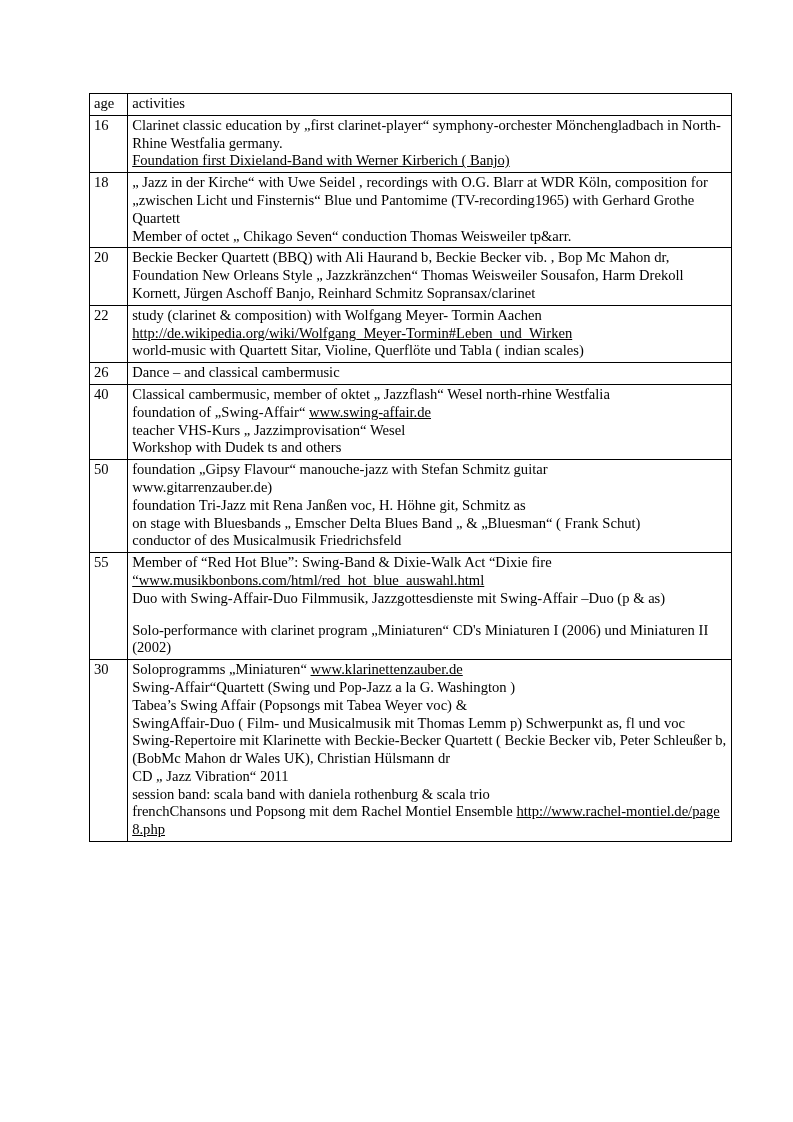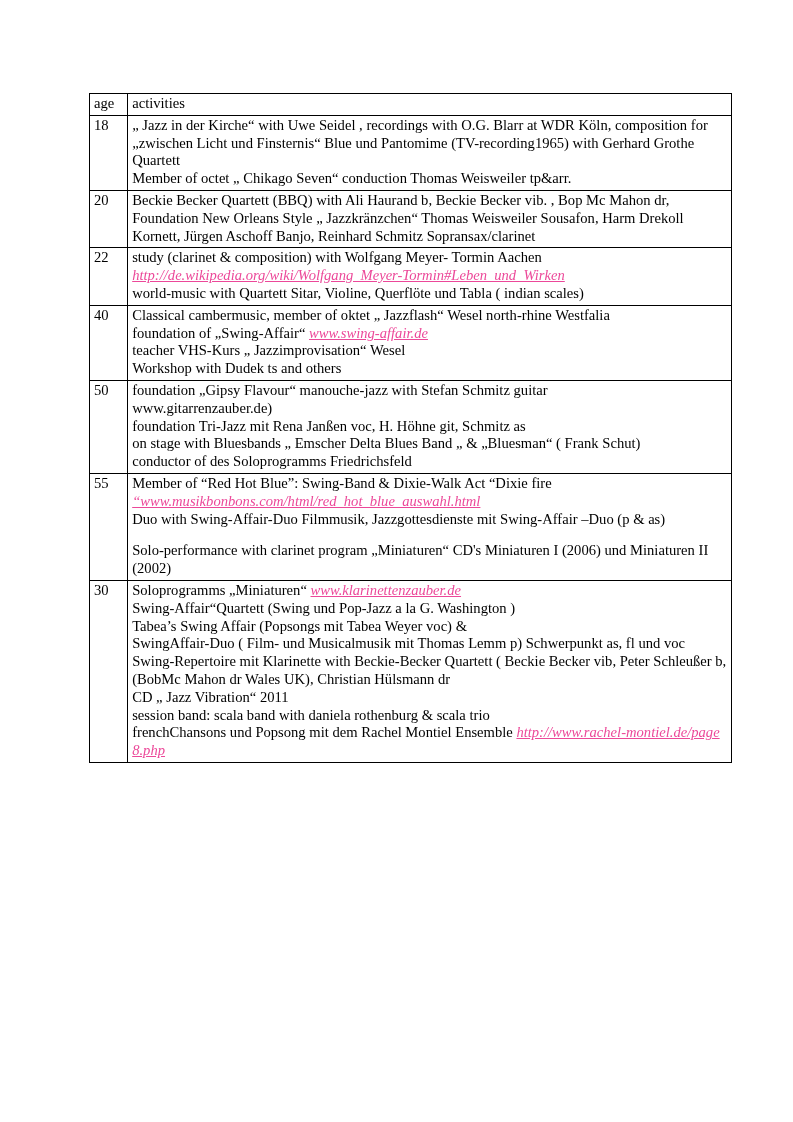--- a/index.html
+++ b/index.html
@@ -44,24 +44,23 @@
     width: 601px;
   }
   .cell-age {
     text-align: left;
     white-space: nowrap;
   }
   .line {
     display: block;
   }
   a.lnk {
-    color: #ec4899;
+    color: #000000;
     text-decoration: underline;
     word-break: break-all;
-    font-style: italic;
   }
   .u {
     text-decoration: underline;
   }
   .spacer {
     display: block;
     height: 14px;
   }
 </style>
 </head>
@@ -72,20 +71,27 @@
     <colgroup>
       <col class="col-age">
       <col class="col-act">
     </colgroup>
     <tbody>
       <tr>
         <td class="cell-age">age</td>
         <td>activities</td>
       </tr>
       <tr>
+        <td class="cell-age">16</td>
+        <td>
+          <span class="line">Clarinet classic education by „first clarinet-player“ symphony-orchester Mönchengladbach in North-Rhine Westfalia germany.</span>
+          <span class="line u">Foundation first Dixieland-Band with Werner Kirberich ( Banjo)</span>
+        </td>
+      </tr>
+      <tr>
         <td class="cell-age">18</td>
         <td>
           <span class="line">„ Jazz in der Kirche“ with Uwe Seidel , recordings with O.G. Blarr at WDR Köln, composition for „zwischen Licht und Finsternis“ Blue und Pantomime (TV-recording1965) with Gerhard Grothe Quartett</span>
           <span class="line">Member of octet „ Chikago Seven“  conduction Thomas Weisweiler tp&amp;arr.</span>
         </td>
       </tr>
       <tr>
         <td class="cell-age">20</td>
         <td>
           <span class="line">Beckie Becker Quartett (BBQ) with Ali Haurand b, Beckie Becker vib. , Bop Mc Mahon dr, Foundation New Orleans Style „ Jazzkränzchen“ Thomas Weisweiler Sousafon, Harm Drekoll Kornett, Jürgen Aschoff Banjo,  Reinhard Schmitz Sopransax/clarinet</span>
@@ -93,36 +99,42 @@
       </tr>
       <tr>
         <td class="cell-age">22</td>
         <td>
           <span class="line">study (clarinet &amp; composition) with Wolfgang Meyer- Tormin  Aachen</span>
           <span class="line"><a class="lnk" href="#">http://de.wikipedia.org/wiki/Wolfgang_Meyer-Tormin#Leben_und_Wirken</a></span>
           <span class="line">world-music with Quartett Sitar, Violine, Querflöte und Tabla ( indian scales)</span>
         </td>
       </tr>
       <tr>
+        <td class="cell-age">26</td>
+        <td>
+          <span class="line">Dance – and classical cambermusic</span>
+        </td>
+      </tr>
+      <tr>
         <td class="cell-age">40</td>
         <td>
           <span class="line">Classical cambermusic, member of oktet „ Jazzflash“ Wesel north-rhine Westfalia</span>
           <span class="line"><span>foundation of „Swing-Affair“ </span><a class="lnk" href="#">www.swing-affair.de</a></span>
           <span class="line">teacher VHS-Kurs „  Jazzimprovisation“  Wesel</span>
           <span class="line">Workshop with Dudek ts and others</span>
         </td>
       </tr>
       <tr>
         <td class="cell-age">50</td>
         <td>
           <span class="line">foundation „Gipsy Flavour“  manouche-jazz with Stefan Schmitz guitar</span>
           <span class="line">www.gitarrenzauber.de)</span>
           <span class="line">foundation Tri-Jazz mit Rena Janßen voc, H. Höhne git, Schmitz as</span>
           <span class="line">on stage with Bluesbands „ Emscher Delta Blues Band „ &amp; „Bluesman“ ( Frank Schut)</span>
-          <span class="line">conductor of des Soloprogramms Friedrichsfeld</span>
+          <span class="line">conductor of des Musicalmusik Friedrichsfeld</span>
         </td>
       </tr>
       <tr>
         <td class="cell-age">55</td>
         <td>
           <span class="line">Member of “Red Hot Blue”: Swing-Band &amp; Dixie-Walk Act “Dixie fire</span>
           <span class="line"><a class="lnk" href="#">“www.musikbonbons.com/html/red_hot_blue_auswahl.html</a></span>
           <span class="line">Duo with Swing-Affair-Duo Filmmusik, Jazzgottesdienste mit Swing-Affair –Duo (p &amp; as)</span>
           <span class="spacer"></span>
           <span class="line">Solo-performance with clarinet  program „Miniaturen“  CD's Miniaturen I (2006) und Miniaturen II (2002)</span>

